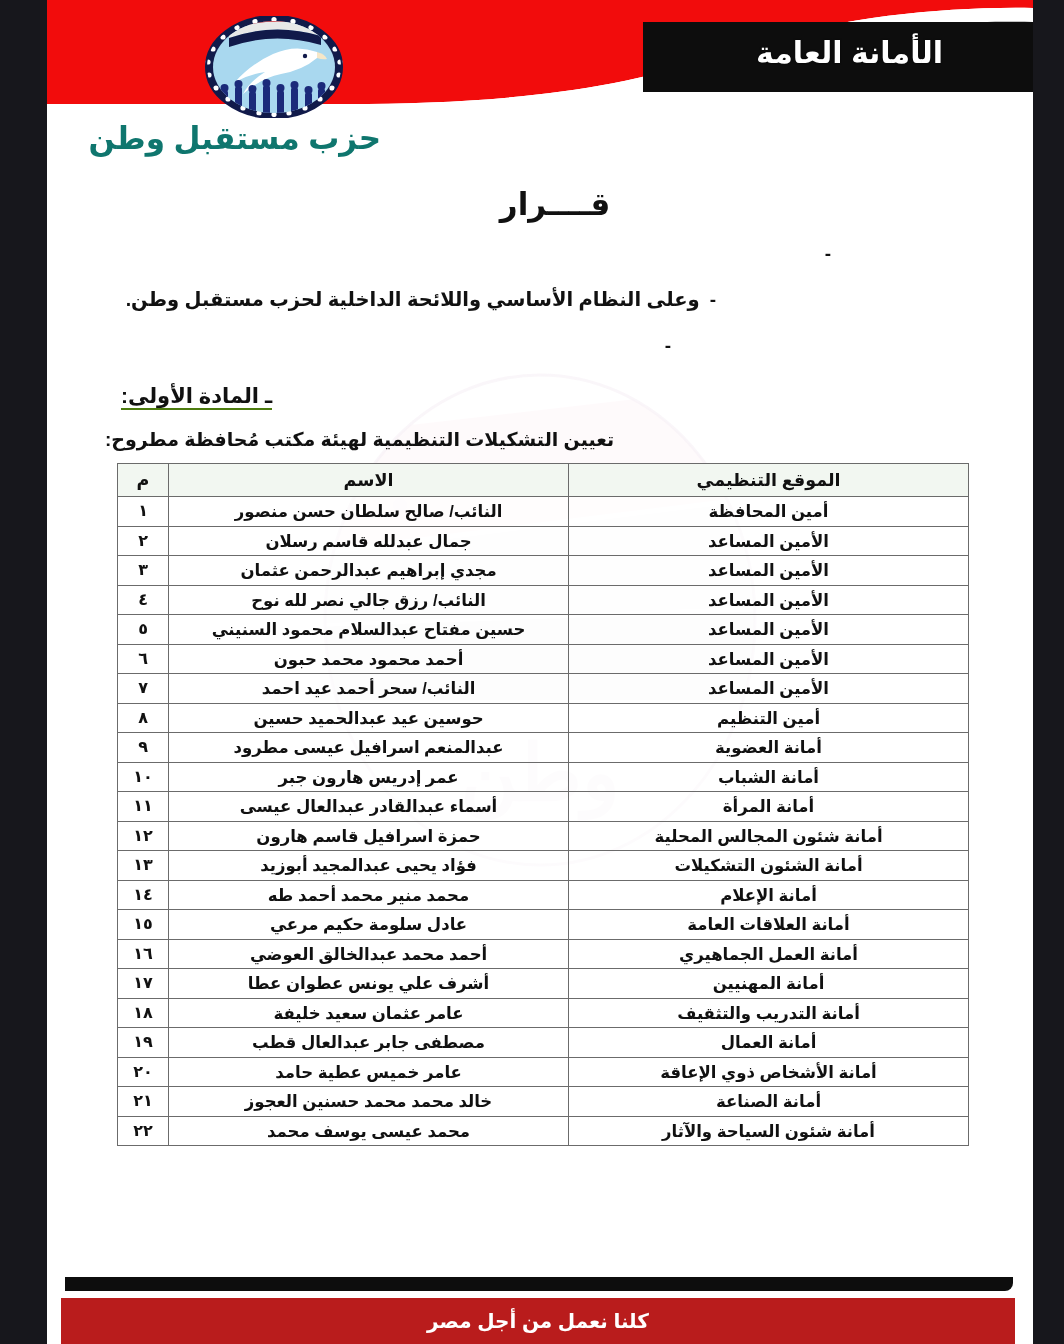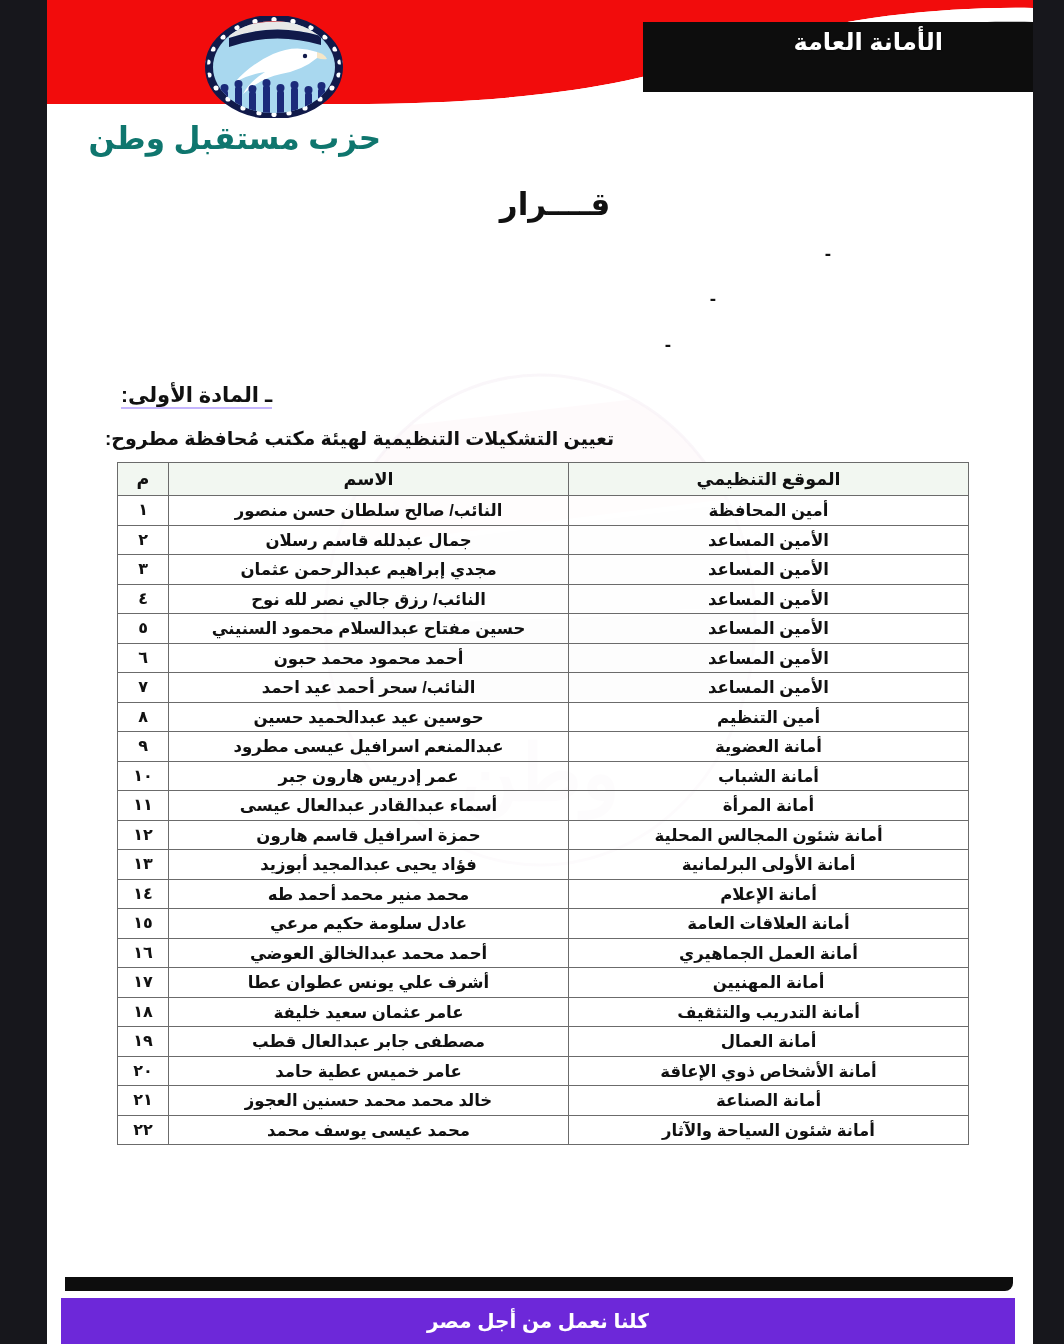--- a/index.html
+++ b/index.html
@@ -77,24 +77,24 @@
     margin-top: 2px;
     font-size: 31px;
     font-weight: bold;
     color: #0f766e;
     letter-spacing: -1px;
     white-space: nowrap;
   }
 
   .header-banner-label {
     position: absolute;
-    top: 28px;
+    top: 35px;
     right: 90px;
     color: #ffffff;
-    font-size: 24px;
+    font-size: 30px;
     font-weight: bold;
     letter-spacing: .5px;
     z-index: 4;
     text-shadow: 0 0 2px rgba(0,0,0,.7);
   }
 
   
   .content {
     position: relative;
     z-index: 2;
@@ -135,21 +135,21 @@
   .preamble-item:nth-child(2) { padding-right: 255px; }
   .preamble-item:nth-child(3) { padding-right: 300px; }
 
   .article-heading {
     text-align: left;
     font-size: 21px;
     font-weight: bold;
     margin: 24px 0 0 22px;
   }
   .article-heading span {
-    border-bottom: 2px solid #c4b5fd;
+    border-bottom: 2px solid #4d7c0f;
     padding-bottom: 1px;
   }
 
   .table-intro {
     text-align: left;
     font-size: 19px;
     font-weight: bold;
     margin: 20px 0 12px 6px;
   }
 
@@ -201,21 +201,21 @@
   .footer-bar-dark {
     margin: 0 20px 0 18px;
     height: 14px;
     background: #0d0d0d;
     border-radius: 0 0 8px 0;
   }
 
   .footer-bar-red {
     margin: 7px 18px 0 14px;
     height: 46px;
-    background: #6d28d9;
+    background: #b91c1c;
     display: flex;
     align-items: center;
     justify-content: center;
   }
 
   .footer-slogan {
     color: #ffffff;
     font-size: 20px;
     font-weight: bold;
     letter-spacing: .5px;
@@ -342,20 +342,21 @@
     <main class="content">
 
       <h1 class="decree-title">قــــرار</h1>
 
       <section class="preamble">
         <p class="preamble-item">
           <span class="dash">-</span>
         </p>
         <p class="preamble-item">
           <span class="dash">-</span>
+          <span>وعلى النظام الأساسي واللائحة الداخلية لحزب مستقبل وطن.</span>
         </p>
         <p class="preamble-item">
           <span class="dash">-</span>
         </p>
       </section>
 
       <h2 class="article-heading">
         <span>ـ المادة الأولى:</span>
       </h2>
 
@@ -430,21 +431,21 @@
                 <td class="role">أمانة المرأة</td>
                 <td class="name">أسماء عبدالقادر عبدالعال عيسى</td>
                 <td class="num">١١</td>
               </tr>
               <tr>
                 <td class="role">أمانة شئون المجالس المحلية</td>
                 <td class="name">حمزة اسرافيل قاسم هارون</td>
                 <td class="num">١٢</td>
               </tr>
               <tr>
-                <td class="role">أمانة الأولى البرلمانية</td>
+                <td class="role">أمانة الشئون التشكيلات</td>
                 <td class="name">فؤاد يحيى عبدالمجيد أبوزيد</td>
                 <td class="num">١٣</td>
               </tr>
               <tr>
                 <td class="role">أمانة الإعلام</td>
                 <td class="name">محمد منير محمد أحمد طه</td>
                 <td class="num">١٤</td>
               </tr>
               <tr>
                 <td class="role">أمانة العلاقات العامة</td>

